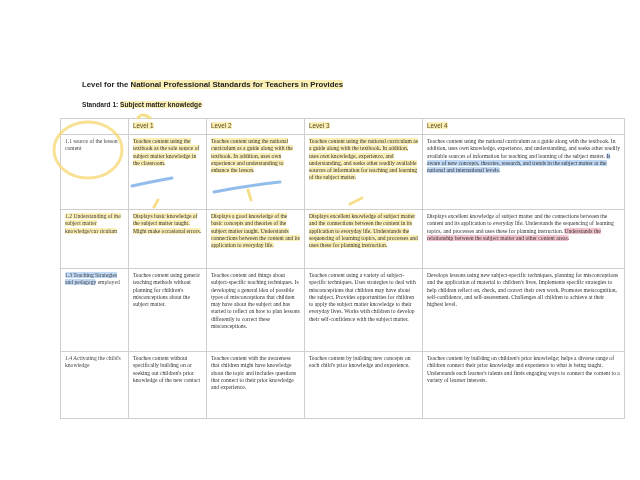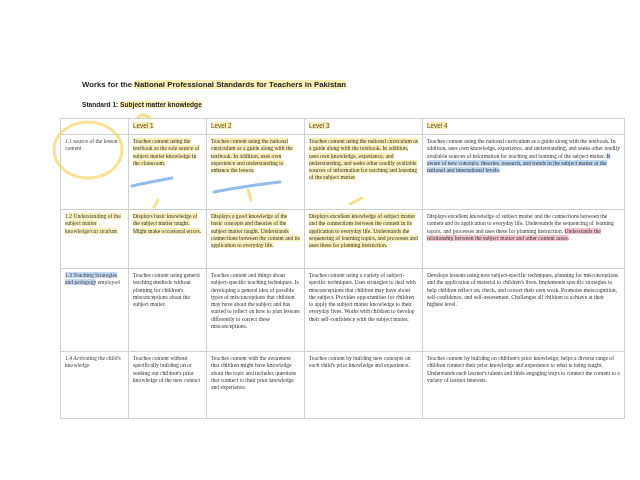--- a/index.html
+++ b/index.html
@@ -42,21 +42,21 @@
   .row-2 td { height:52px; }
   .row-3 td { height:76px; }
   .row-4 td { height:60px; }
 
   .pen { position:absolute; pointer-events:none; }
 </style>
 </head>
 <body>
 
 <div class="title">
-  <span>Works for the </span><span class="hl-y">National Professional Standards for Teachers in Pakistan</span>
+  <span>Level for the </span><span class="hl-y">National Professional Standards for Teachers in Provides</span>
 </div>
 <div class="subtitle">
   <span>Standard 1: </span><span class="hl-y">Subject matter knowledge</span>
 </div>
 
 <table class="rubric" style="left:60px; width:564px;">
   <colgroup>
     <col style="width:68px">
     <col style="width:78px">
     <col style="width:98px">

